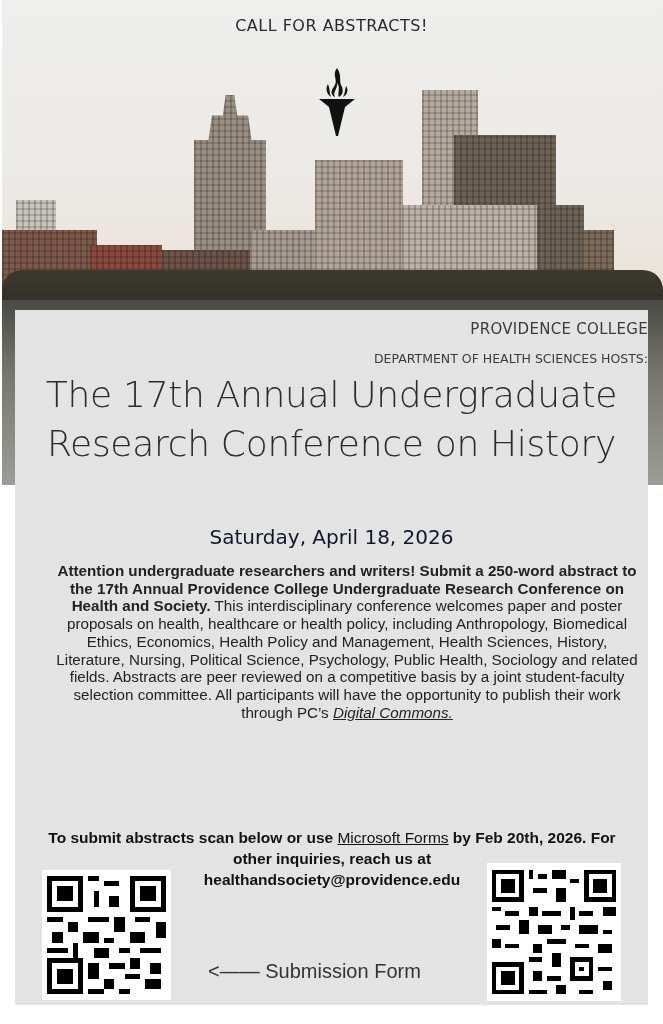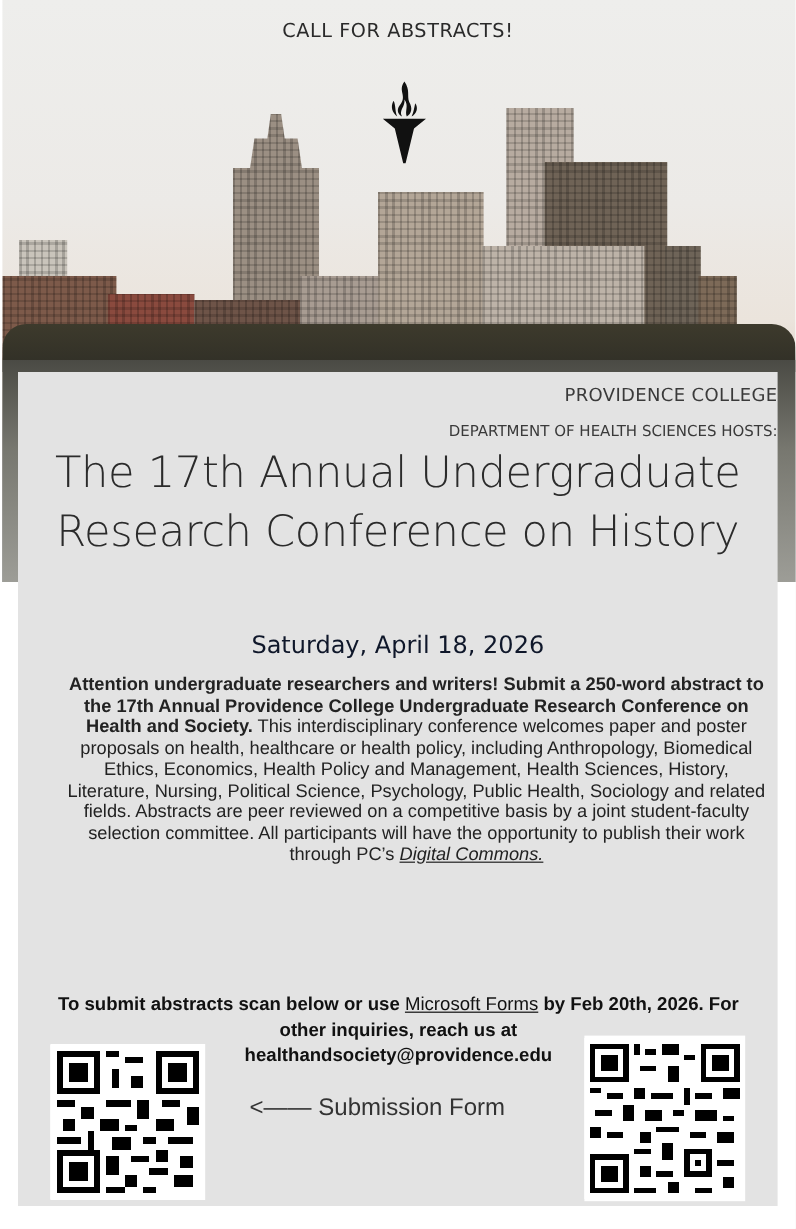--- a/index.html
+++ b/index.html
@@ -19,21 +19,21 @@
   .title{position:absolute;left:0;top:60px;width:100%;text-align:center;font-family:"DejaVu Sans",sans-serif;font-size:36px;line-height:49px;color:#2b2b2b;font-weight:300;letter-spacing:-.3px;}
   .date{position:absolute;left:0;top:215px;width:100%;text-align:center;font-size:20px;color:#0f172a;}
   .body{position:absolute;left:22px;top:252px;width:590px;text-align:center;font-family:"Liberation Sans",sans-serif;font-size:15.2px;line-height:17.7px;color:#222;margin-left:15px;}
   .body .b{font-weight:bold;}
   .body .link{font-style:italic;text-decoration:underline;}
   .submit{position:absolute;left:22px;top:475px;width:590px;text-align:center;font-family:"Liberation Sans",sans-serif;font-weight:bold;font-size:15.5px;line-height:21px;color:#111;margin-top:42px;}
   .submit .link{text-decoration:underline;font-weight:normal;}
   .qr{position:absolute;background:#fff;}
   .qr svg{display:block;width:100%;height:100%;}
   .forms{position:absolute;left:190px;top:596px;width:260px;font-family:"Liberation Sans",sans-serif;font-size:20px;color:#333;line-height:34px;}
-  .forms .r1{padding-left:3px;}
+  .forms .r1{padding-left:3px;margin-top:48px;}
 </style>
 </head>
 <body>
 
 <div class="photo">
 
   <div class="bld win" style="left:14px;width:40px;height:100px;background-color:#c9c4bb;"></div>
   <div class="bld win" style="left:0;width:95px;height:70px;background-color:#7d5a4a;"></div>
   <div class="bld win" style="left:88px;width:72px;height:55px;background-color:#8a4a3e;"></div>
   <div class="bld win" style="left:192px;width:72px;height:205px;background-color:#9b8f83;clip-path:polygon(0 22%,20% 22%,25% 10%,40% 10%,44% 0,56% 0,60% 10%,75% 10%,80% 22%,100% 22%,100% 100%,0 100%);"></div>

